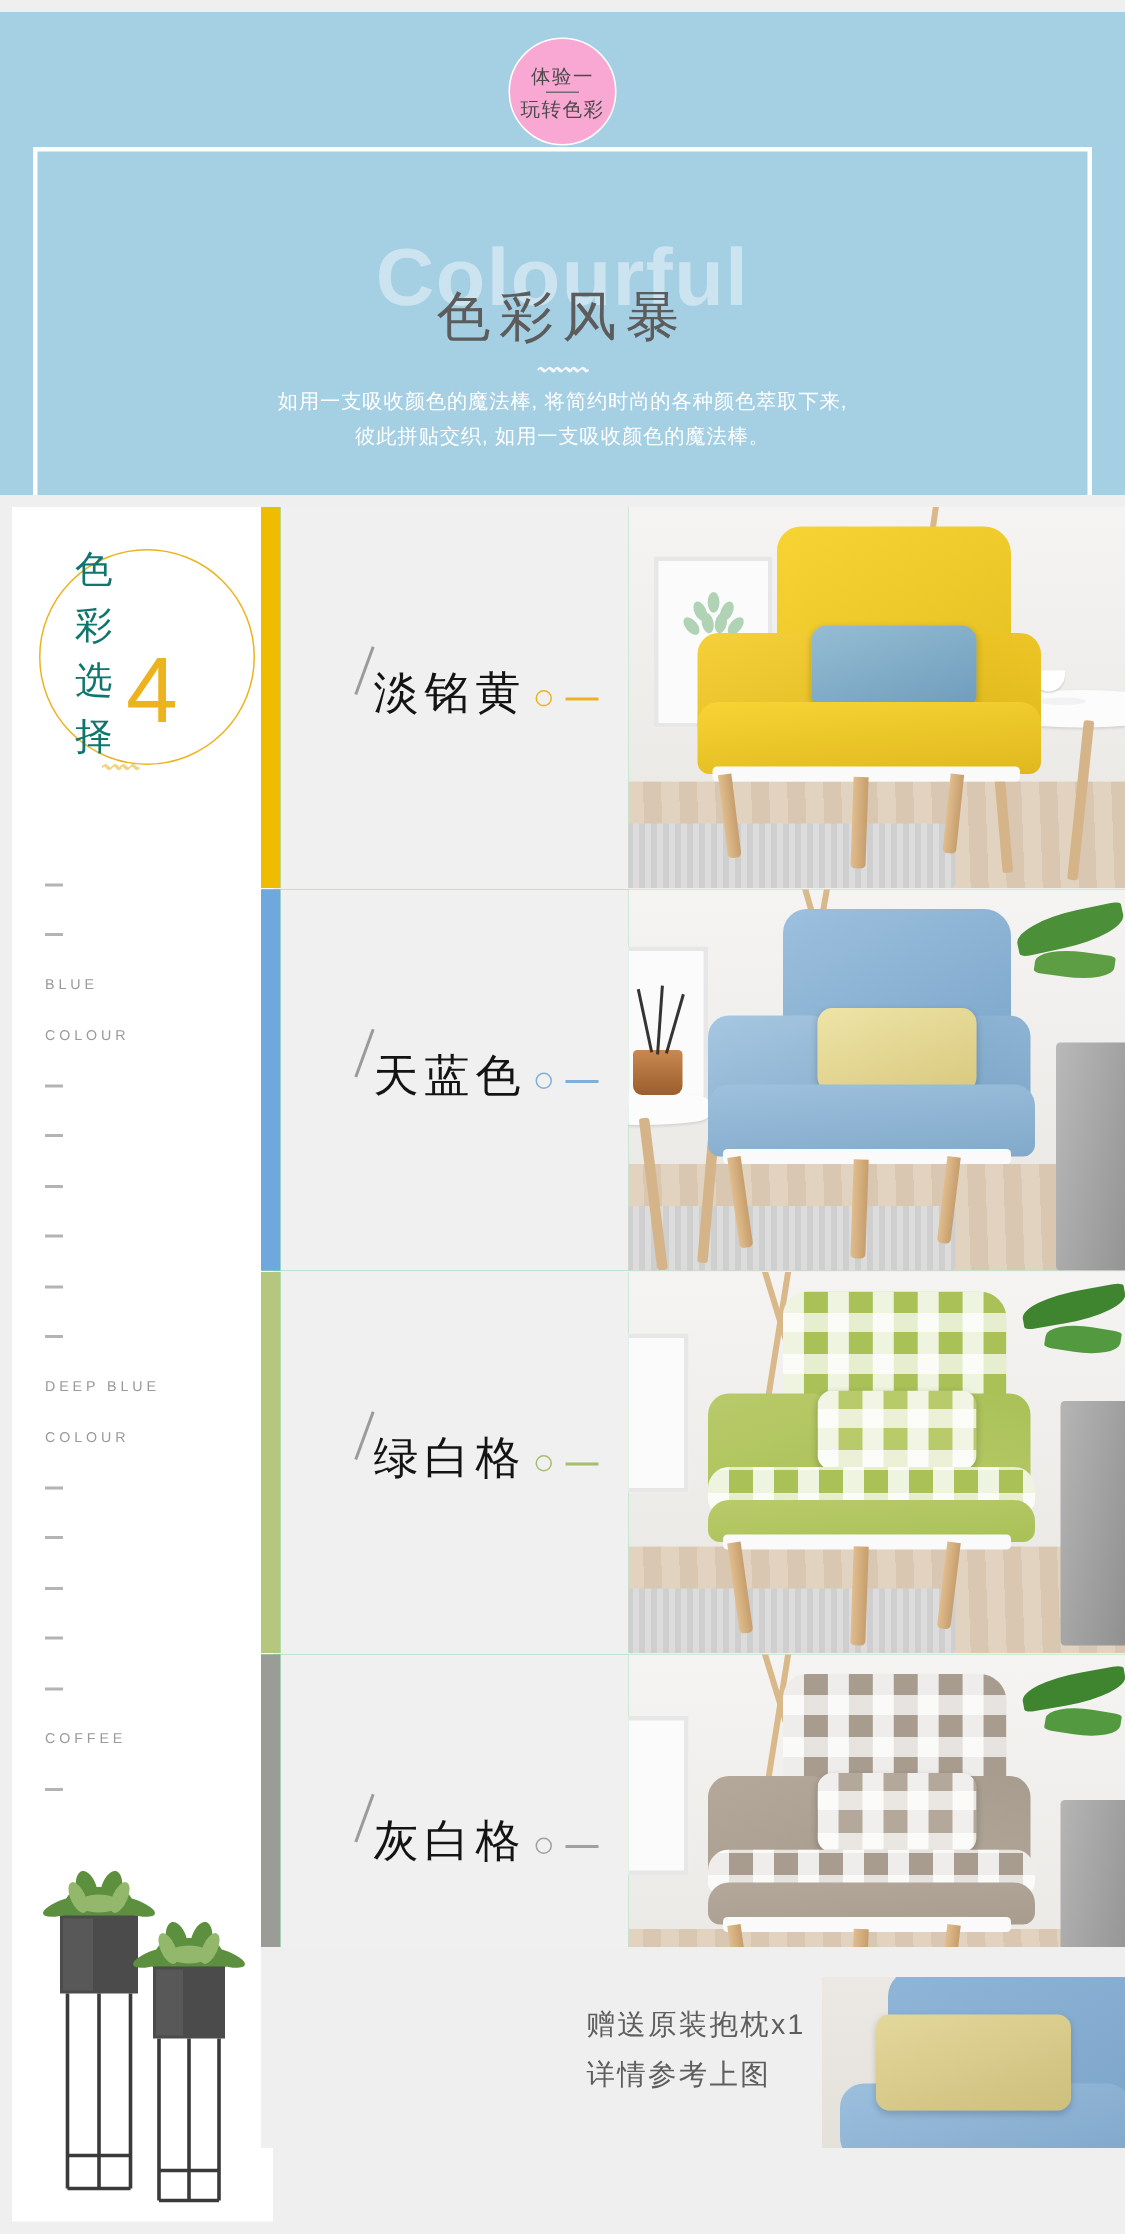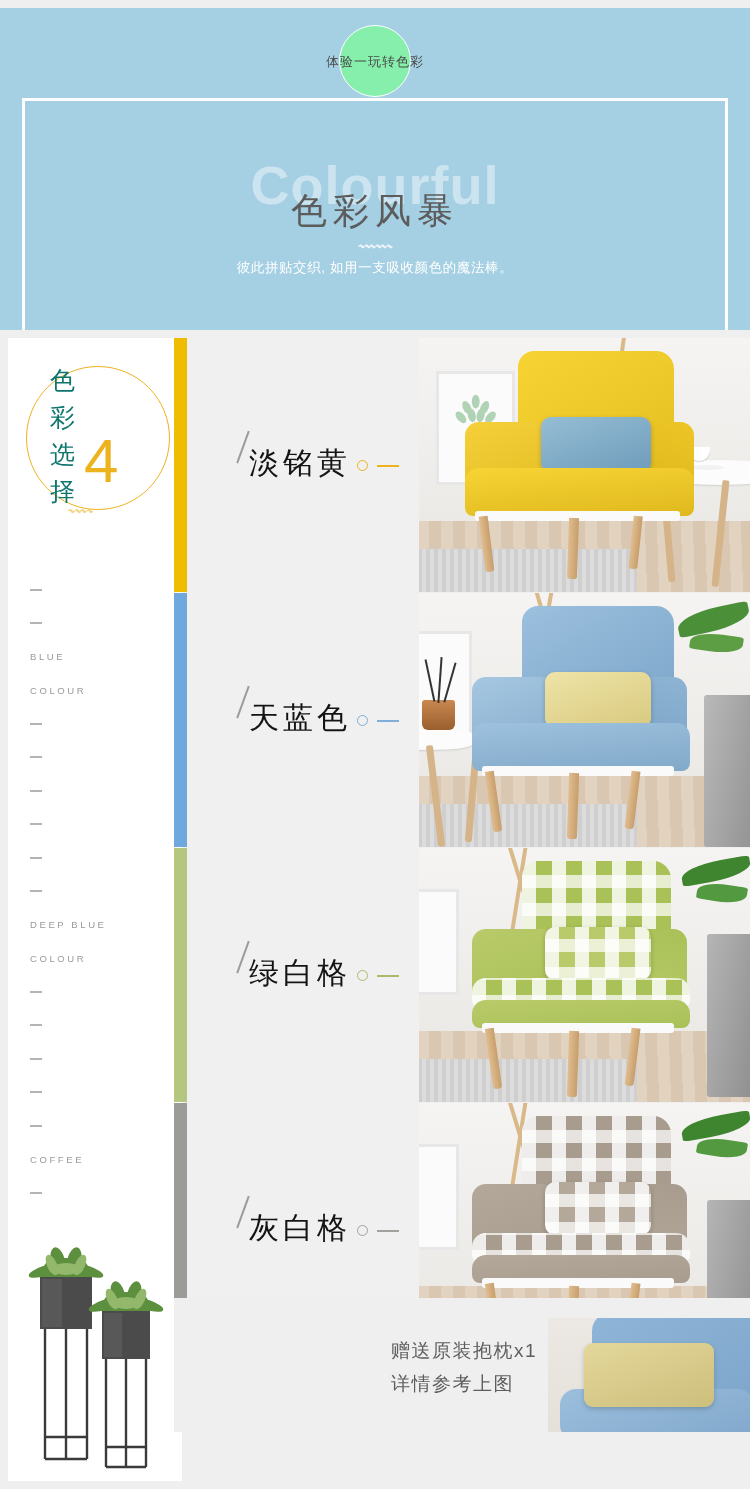--- a/index.html
+++ b/index.html
@@ -22,24 +22,24 @@
     position: absolute; left: 22px; top: 90px;
     width: 706px; height: 232px;
     border: 3px solid #ffffff;
     border-bottom: none;
   }
   .badge {
     position: absolute; left: 339px; top: 17px;
     width: 72px; height: 72px;
     border: 1.5px solid #ffffff;
     border-radius: 50%;
-    display: flex; flex-direction: row;
+    display: flex; flex-direction: column;
     align-items: center; justify-content: center;
     z-index: 4;
-    background: #86efac;
+    background: #f9a8d4;
   }
   .badge-l1, .badge-l2 {
     color: #4a4a4a; font-size: 13px; letter-spacing: 1px;
     line-height: 17px; white-space: nowrap;
   }
   .badge-rule {
     width: 22px; height: 1px; background: #6e6e6e; margin: 2px 0;
   }
   .hero-ghost {
     position: absolute; left: 0; top: 150px; width: 750px;
@@ -199,20 +199,21 @@
   <div class="badge">
     <span class="badge-l1">体验一</span>
     <span class="badge-rule"></span>
     <span class="badge-l2">玩转色彩</span>
   </div>
 
   <div class="hero-ghost">Colourful</div>
   <div class="hero-title">色彩风暴</div>
   <div class="hero-wave">〰〰〰</div>
   <div class="hero-sub">
+    <div>如用一支吸收颜色的魔法棒, 将简约时尚的各种颜色萃取下来,</div>
     <div>彼此拼贴交织, 如用一支吸收颜色的魔法棒。</div>
   </div>
 </div>
 
 <div class="body-wrap">
 
   <div class="side-card">
     <div class="ring"></div>
     <div class="pick-label">色彩选择</div>
     <div class="pick-num">4</div>

